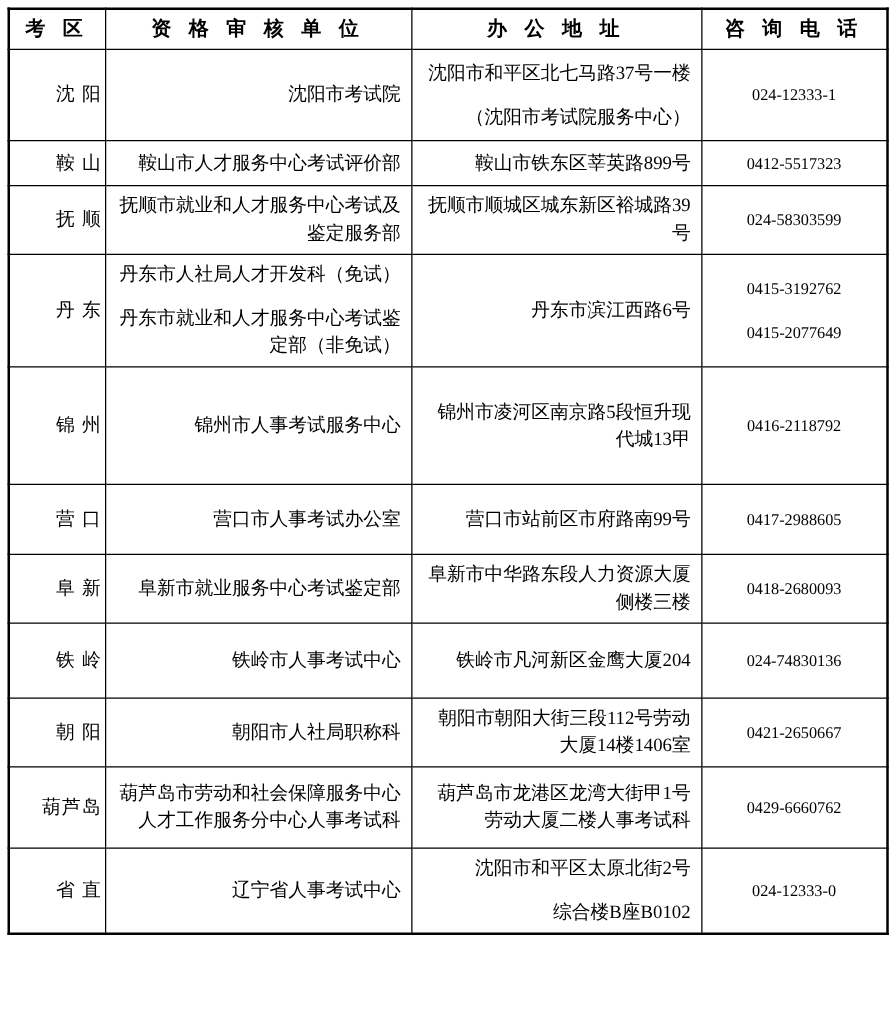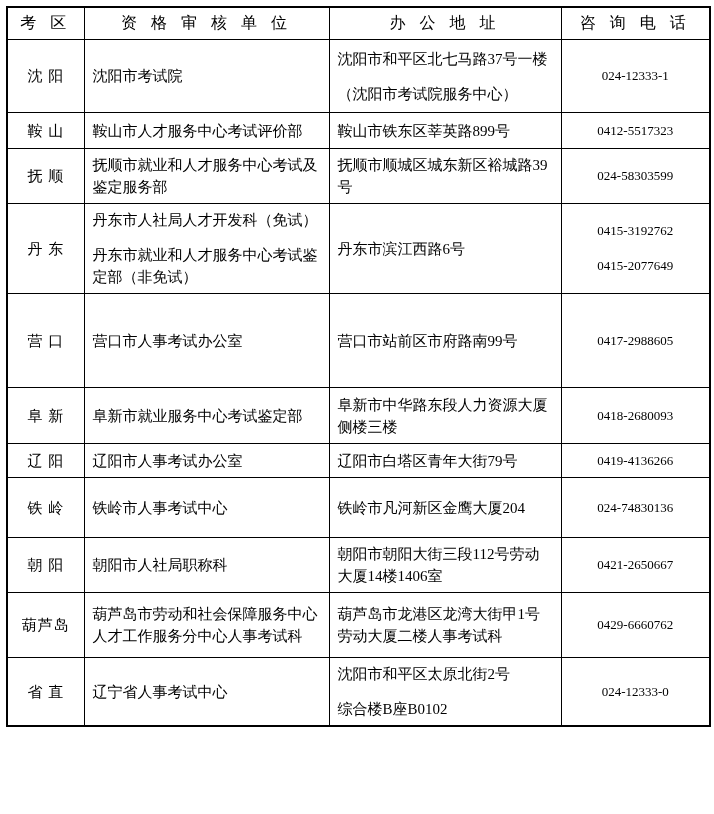--- a/index.html
+++ b/index.html
@@ -25,35 +25,35 @@
     background: #ffffff;
   }
   .review-table th,
   .review-table td {
     border: 1px solid #000000;
     vertical-align: middle;
     overflow: hidden;
   }
   .review-table thead th {
     font-size: 16px;
-    font-weight: normal;
+    font-weight: bold;
     text-align: center;
     letter-spacing: 5px;
     height: 27px;
     padding: 2px 0;
     white-space: nowrap;
   }
   .review-table td {
     font-size: 15px;
     line-height: 22px;
     padding: 5px 8px;
-    text-align: left;
+    text-align: right;
   }
   .review-table td.region-cell {
-    text-align: center;
+    text-align: right;
     padding: 5px 2px;
     letter-spacing: 1px;
   }
   .review-table td.phone-cell {
     text-align: center;
     padding: 5px 2px;
     font-size: 13px;
   }
   .para + .para { margin-top: 13px; }
 
@@ -147,20 +147,34 @@
           <td class="address-cell">
             <div class="para">丹东市滨江西路6号</div>
           </td>
           <td class="phone-cell">
             <div class="para">0415-3192762</div>
             <div class="para">0415-2077649</div>
           </td>
         </tr>
         <tr>
           <td class="region-cell">
+            <div class="para">锦 州</div>
+          </td>
+          <td class="unit-cell">
+            <div class="para">锦州市人事考试服务中心</div>
+          </td>
+          <td class="address-cell">
+            <div class="para">锦州市凌河区南京路5段恒升现代城13甲</div>
+          </td>
+          <td class="phone-cell">
+            <div class="para">0416-2118792</div>
+          </td>
+        </tr>
+        <tr>
+          <td class="region-cell">
             <div class="para">营 口</div>
           </td>
           <td class="unit-cell">
             <div class="para">营口市人事考试办公室</div>
           </td>
           <td class="address-cell">
             <div class="para">营口市站前区市府路南99号</div>
           </td>
           <td class="phone-cell">
             <div class="para">0417-2988605</div>
@@ -171,34 +185,20 @@
             <div class="para">阜 新</div>
           </td>
           <td class="unit-cell">
             <div class="para">阜新市就业服务中心考试鉴定部</div>
           </td>
           <td class="address-cell">
             <div class="para">阜新市中华路东段人力资源大厦侧楼三楼</div>
           </td>
           <td class="phone-cell">
             <div class="para">0418-2680093</div>
-          </td>
-        </tr>
-        <tr>
-          <td class="region-cell">
-            <div class="para">辽 阳</div>
-          </td>
-          <td class="unit-cell">
-            <div class="para">辽阳市人事考试办公室</div>
-          </td>
-          <td class="address-cell">
-            <div class="para">辽阳市白塔区青年大街79号</div>
-          </td>
-          <td class="phone-cell">
-            <div class="para">0419-4136266</div>
           </td>
         </tr>
         <tr>
           <td class="region-cell">
             <div class="para">铁 岭</div>
           </td>
           <td class="unit-cell">
             <div class="para">铁岭市人事考试中心</div>
           </td>
           <td class="address-cell">

